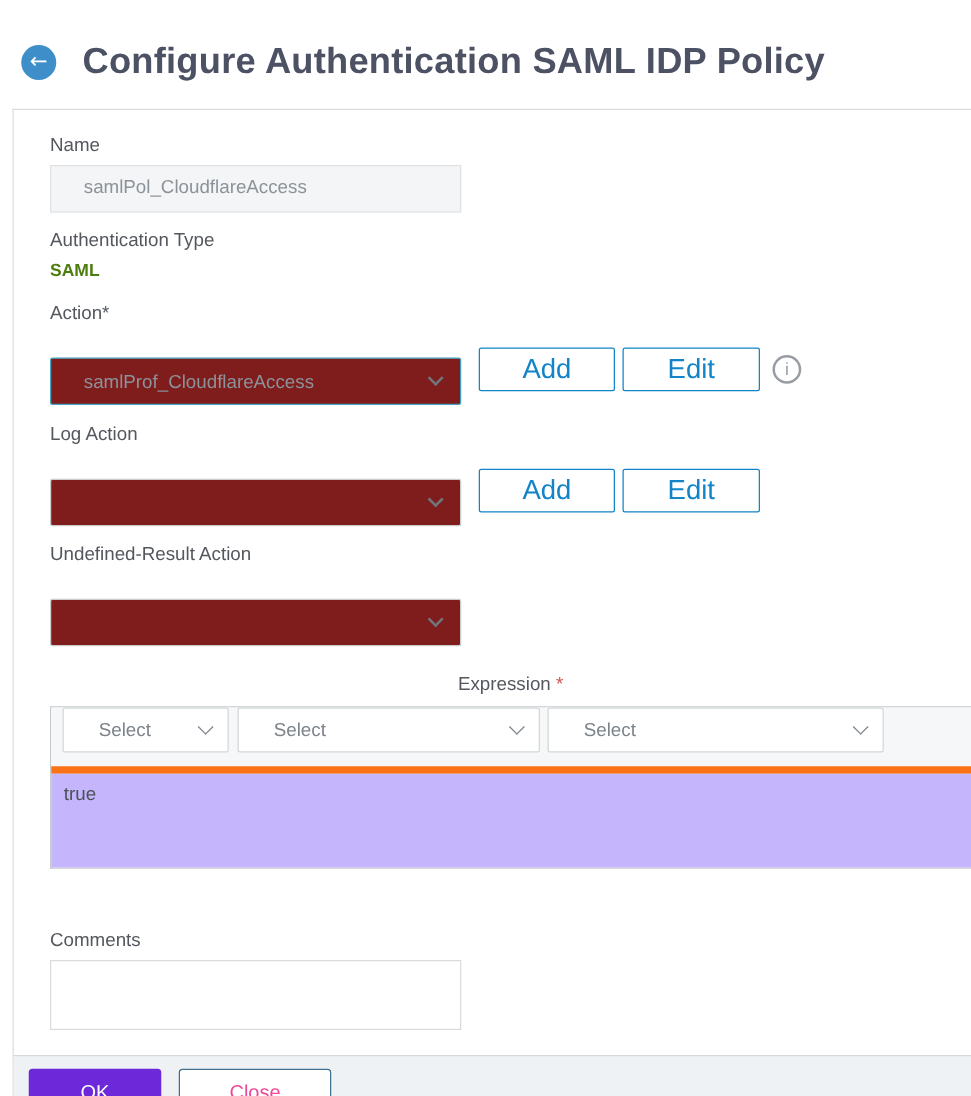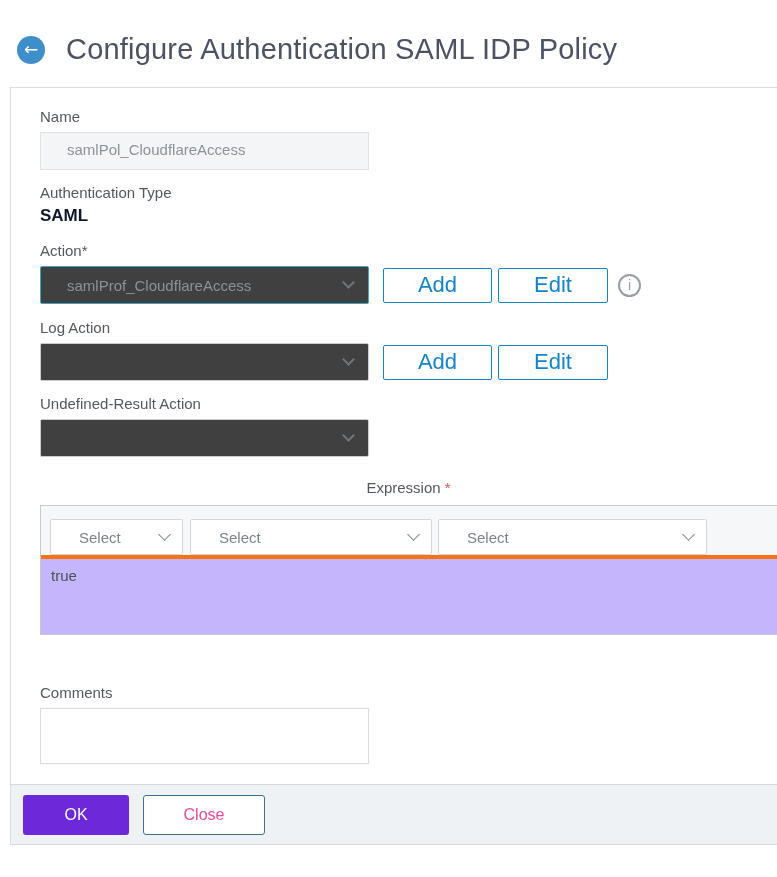--- a/index.html
+++ b/index.html
@@ -8,51 +8,51 @@
 
   
   .header { display: flex; align-items: center; gap: 21px; padding: 33px 0 0 17px; height: 66px; }
   .back-btn {
     width: 28px; height: 28px; border-radius: 50%;
     background: #3d8ec9; border: none; cursor: pointer;
     display: flex; align-items: center; justify-content: center;
     color: #ffffff; font-size: 17px; line-height: 1; flex: 0 0 auto;
     font-family: "DejaVu Sans", sans-serif;
   }
-  .page-title { font-size: 29px; font-weight: 400; color: #4c5263; letter-spacing: 0.2px; white-space: nowrap; }
+  .page-title { font-size: 29px; font-weight: 700; color: #4c5263; letter-spacing: 0.2px; white-space: nowrap; }
 
   
   .panel {
     margin-left: 10px; margin-top: 21px;
     border-top: 1px solid #dadde0; border-left: 1px solid #dadde0;
     background: #ffffff;
   }
   .panel-fields { padding: 21px 0 0 29px; }
 
   .field-label { font-size: 15px; line-height: 16px; color: #54585e; margin-bottom: 7px; }
   .req-star { color: #d9534f; }
 
   .text-input {
     width: 329px; height: 38px; border: 1px solid #e0e3e5; background: #f4f5f6;
     color: #8c9299; font-size: 15px; padding: 0 12px 4px 26px;
     font-family: "Liberation Sans", sans-serif;
   }
-  .auth-type-value { font-size: 17px; font-weight: 700; color: #0f172a; margin-top: 4px; line-height: 16px; }
+  .auth-type-value { font-size: 14px; font-weight: 700; color: #4d7c0f; margin-top: 4px; line-height: 16px; }
 
   .mt15 { margin-top: 15px; }
   .mt16 { margin-top: 16px; }
   .mt19 { margin-top: 19px; }
   .mt23 { margin-top: 23px; text-align: center; }
 
   
   .dropdown {
     position: relative; width: 329px; height: 38px;
-    border: 1px solid #c9cccd; background: #404040; border-radius: 2px;
+    border: 1px solid #c9cccd; background: #7f1d1d; border-radius: 2px;
     display: flex; align-items: center; padding: 0 34px 0 26px;
-    font-size: 15px; color: #8c9299; cursor: pointer;
+    font-size: 15px; color: #8c9299; cursor: pointer; margin-top: 20px;
   }
   .dropdown.teal-border { border-color: #44a3c0; }
   .chev {
     position: absolute; right: 15px; top: 50%;
     width: 9px; height: 9px; margin-top: -7px;
     border-right: 2px solid #6f767c; border-bottom: 2px solid #6f767c;
     transform: rotate(45deg);
   }
   .dropdown-value { overflow: hidden; white-space: nowrap; }
 
@@ -66,22 +66,22 @@
   .info-icon {
     width: 23px; height: 23px; margin-left: 10px; border-radius: 50%;
     border: 2px solid #979da2; color: #979da2;
     display: flex; align-items: center; justify-content: center;
     font-size: 14px; line-height: 1; cursor: pointer; user-select: none;
   }
 
   
   .expr-box { margin-top: 9px; width: 737px; border: 1px solid #c6cacc; border-right: none; }
   .expr-toolbar {
-    height: 53px; background: #f5f7f8; border-bottom: 4px solid #f97316;
-    display: flex; align-items: flex-end; padding-left: 9px; gap: 6px;
+    height: 53px; background: #f5f7f8; border-bottom: 6px solid #f97316;
+    display: flex; align-items: flex-start; padding-left: 9px; gap: 6px;
   }
   .op-select {
     position: relative; height: 36px; border: 1px solid #d4d7d9; border-radius: 2px;
     background: #ffffff; display: flex; align-items: center;
     padding-left: 28px; font-size: 15px; color: #7c838a; cursor: pointer;
   }
   .op-select .chev { right: 13px; border-color: #7c838a; border-width: 1.5px; }
   .op-select.w1 { width: 133px; }
   .op-select.w2 { width: 242px; margin-left: 1px; }
   .op-select.w3 { width: 269px; }

